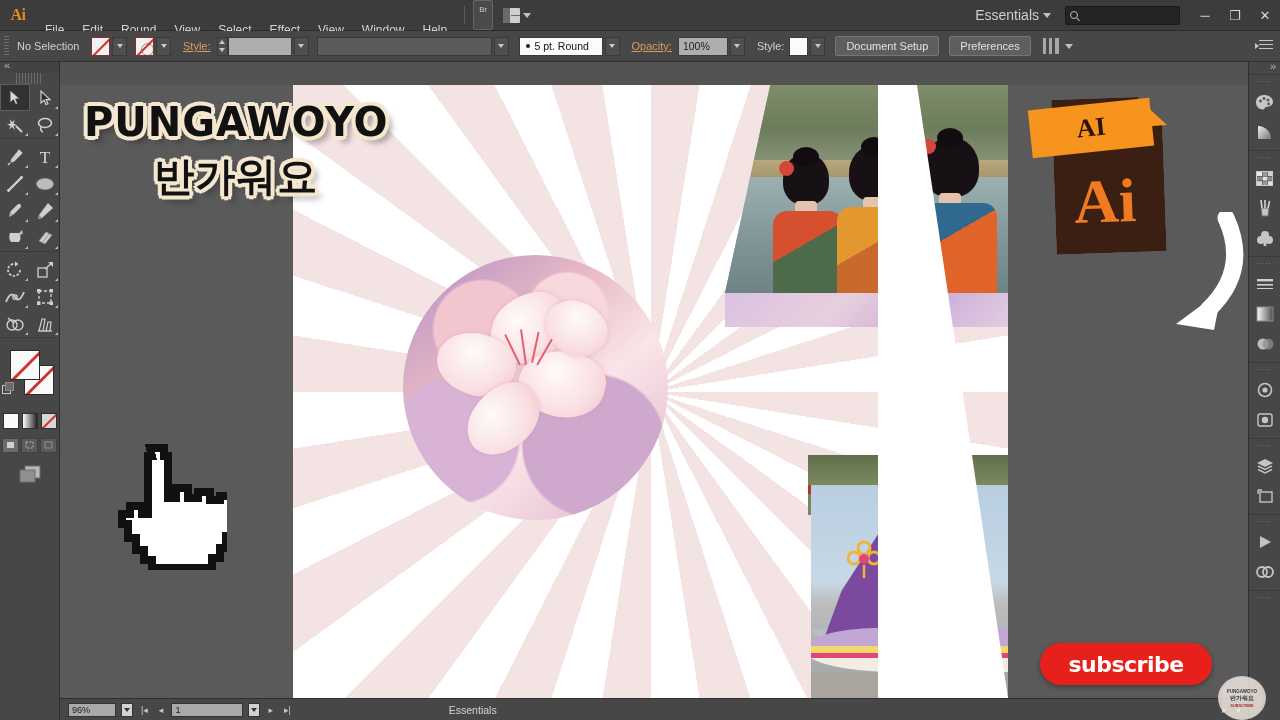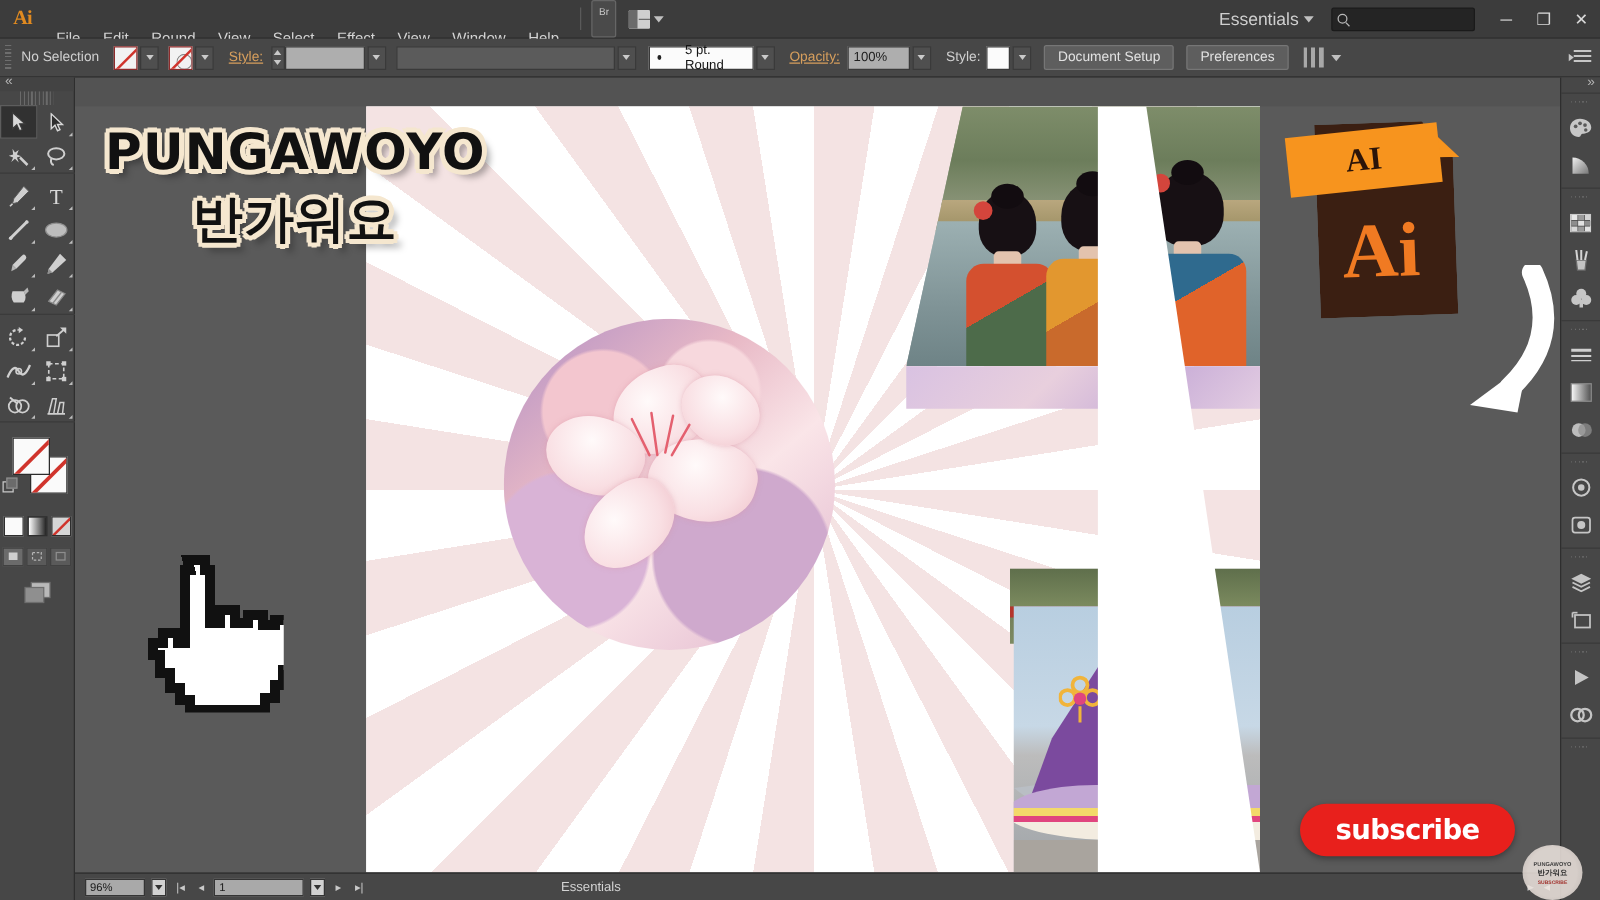--- a/index.html
+++ b/index.html
@@ -130,21 +130,21 @@
     height: 19px; background: #aeaeae; border: 1px solid #3a3a3a;
     display: flex; align-items: center; padding: 0 4px;
     color: #222; font-size: 10.5px;
   }
   .field-dark {
     height: 19px; background: #5b5b5b; border: 1px solid #3a3a3a;
   }
   .field-white {
     height: 19px; background: #fbfbfb; border: 1px solid #3a3a3a;
     display: flex; align-items: center; padding: 0 6px;
-    color: #141414; font-size: 10.5px; gap: 19px;
+    color: #141414; font-size: 10.5px; gap: 5px;
   }
   .dot { width: 4px; height: 4px; background: #222; border-radius: 50%; }
   .btn-gray {
     height: 20px; background: #5e5e5e; border: 1px solid #767676;
     border-radius: 2px; color: #e2e2e2; font-size: 11px;
     display: flex; align-items: center; padding: 0 10px; margin-left: 10px;
   }
   .style-sw {
     width: 19px; height: 19px; background: #fbfbfb; border: 1px solid #3a3a3a;
   }

